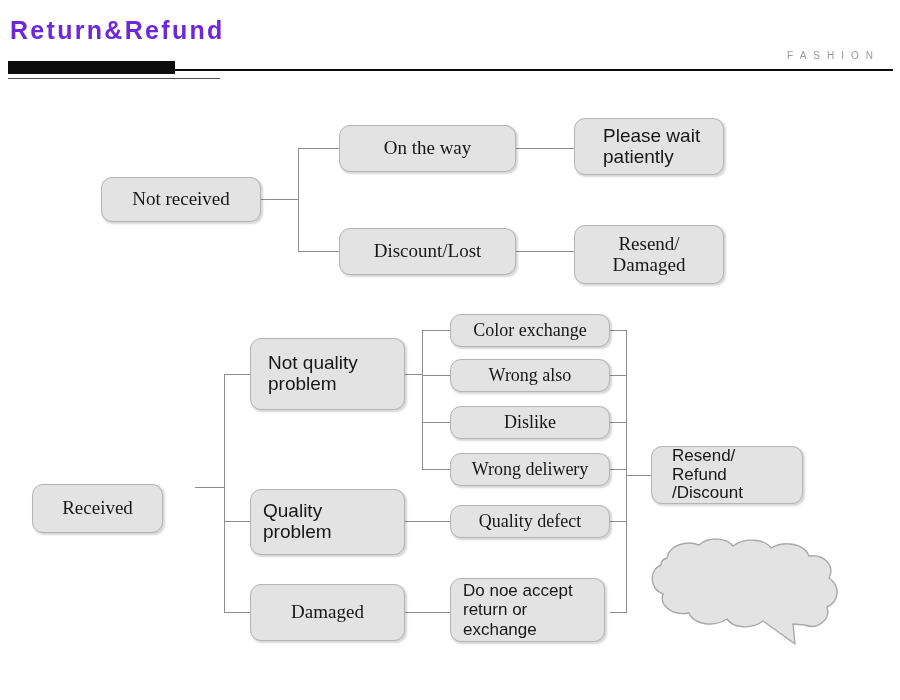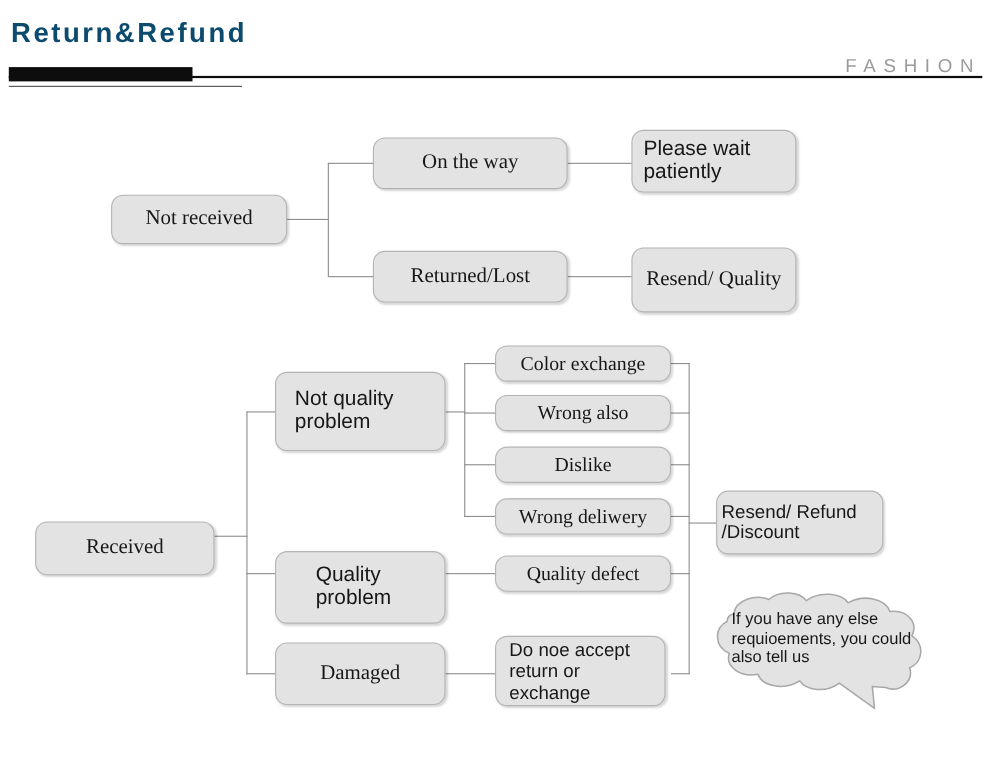--- a/index.html
+++ b/index.html
@@ -21,27 +21,27 @@
     position: absolute;
     left: 0; top: 0;
     width: 900px; height: 90px;
   }
   #page-title {
     position: absolute;
     left: 10px; top: 16px;
     font-size: 25px;
     font-weight: bold;
     letter-spacing: 2.3px;
-    color: #0c4a6e;
+    color: #6d28d9;
     white-space: nowrap;
   }
   #brand-word {
     position: absolute;
-    right: 8px; top: 50px;
-    font-size: 17px;
+    right: 20px; top: 50px;
+    font-size: 10px;
     letter-spacing: 7px;
     color: #9a9a9a;
     white-space: nowrap;
   }
   #rule-thin-top {
     position: absolute;
     left: 8px; top: 69px;
     width: 885px; height: 2px;
     background: #0d0d0d;
   }
@@ -118,25 +118,25 @@
 <div class="line v" style="left:298px; top:148px; height:103px;"></div>
 <div class="line h" style="left:298px; top:148px; width:42px;"></div>
 <div class="line h" style="left:298px; top:251px; width:42px;"></div>
 <div class="line h" style="left:516px; top:148px; width:59px;"></div>
 <div class="line h" style="left:516px; top:251px; width:59px;"></div>
 
 <div class="node center" style="left:101px; top:177px; width:160px; height:45px;border-radius:11px;">Not received</div>
 
 <div class="node center" style="left:339px; top:125px; width:177px; height:47px;">On the way</div>
 
-<div class="node left" style="left:574px; top:118px; width:150px; height:57px; padding-left:10px;">Please wait patiently</div>
-
-<div class="node center" style="left:339px; top:228px; width:177px; height:47px;">Returned/Lost</div>
-
-<div class="node center" style="left:574px; top:225px; width:150px; height:59px; white-space:pre-line;">Resend/ Quality</div>
+<div class="node left" style="left:574px; top:118px; width:150px; height:57px; padding-left:28px;">Please wait patiently</div>
+
+<div class="node center" style="left:339px; top:228px; width:177px; height:47px;">Discount/Lost</div>
+
+<div class="node center" style="left:574px; top:225px; width:150px; height:59px; white-space:pre-line;">Resend/ Damaged</div>
 
 <div class="line h" style="left:195px; top:487px; width:30px;"></div>
 <div class="line v" style="left:224px; top:374px; height:239px;"></div>
 <div class="line h" style="left:224px; top:374px; width:27px;"></div>
 <div class="line h" style="left:224px; top:521px; width:27px;"></div>
 <div class="line h" style="left:224px; top:612px; width:27px;"></div>
 
 <div class="line h" style="left:405px; top:374px; width:18px;"></div>
 <div class="line v" style="left:422px; top:330px; height:140px;"></div>
 <div class="line h" style="left:422px; top:330px; width:28px;"></div>
@@ -149,55 +149,54 @@
 
 <div class="line h" style="left:610px; top:330px; width:17px;"></div>
 <div class="line h" style="left:610px; top:375px; width:17px;"></div>
 <div class="line h" style="left:610px; top:422px; width:17px;"></div>
 <div class="line h" style="left:610px; top:469px; width:17px;"></div>
 <div class="line h" style="left:610px; top:521px; width:17px;"></div>
 <div class="line h" style="left:610px; top:612px; width:17px;"></div>
 <div class="line v" style="left:626px; top:330px; height:283px;"></div>
 <div class="line h" style="left:626px; top:475px; width:26px;"></div>
 
-<div class="node center" style="left:32px; top:474px; width:163px; height:49px;">Received</div>
+<div class="node center" style="left:32px; top:484px; width:131px; height:49px;">Received</div>
 
 <div class="node left" style="left:250px; top:338px; width:155px; height:72px; padding-left:17px;">Not quality problem</div>
 
-<div class="node left" style="left:250px; top:489px; width:155px; height:66px; padding-left:36px;margin-top:12px;">Quality problem</div>
+<div class="node left" style="left:250px; top:489px; width:155px; height:66px; padding-left:12px;">Quality problem</div>
 
 <div class="node center" style="left:250px; top:584px; width:155px; height:57px;">Damaged</div>
 
 <div class="node center" style="left:450px; top:314px; width:160px; height:33px; font-size:18px;">Color exchange</div>
 
 <div class="node center" style="left:450px; top:359px; width:160px; height:33px; font-size:18px;">Wrong also</div>
 
 <div class="node center" style="left:450px; top:406px; width:160px; height:33px; font-size:18px;">Dislike</div>
 
 <div class="node center" style="left:450px; top:453px; width:160px; height:33px; font-size:18px;">Wrong deliwery</div>
 
 <div class="node center" style="left:450px; top:505px; width:160px; height:33px; font-size:18px;">Quality defect</div>
 
 <div class="node left" style="left:450px; top:578px; width:155px; height:64px; font-size:17px; padding-left:12px; line-height:1.14;">Do noe accept return or exchange</div>
 
-<div class="node left" style="left:651px; top:446px; width:152px; height:58px; font-size:17px; padding-left:4px;">Resend/ Refund /Discount</div>
+<div class="node left" style="left:651px; top:446px; width:152px; height:58px; font-size:17px; padding-left:20px;">Resend/ Refund /Discount</div>
 
 <div id="callout">
   <svg width="212" height="112" viewBox="0 0 212 112" xmlns="http://www.w3.org/2000/svg">
     <path d="M 24 22
              C 26 9, 44 4, 56 9
              C 66 0, 84 2, 90 10
              C 102 1, 122 3, 128 12
              C 142 4, 162 8, 166 20
              C 182 18, 192 30, 186 42
              C 198 50, 196 66, 184 71
              C 188 84, 174 94, 162 89
              L 150 88
              L 152 108
              L 120 85
              C 108 94, 90 92, 84 83
              C 70 92, 50 88, 46 77
              C 30 80, 16 70, 20 58
              C 6 52, 6 34, 18 29
              C 18 26, 20 23, 24 22 Z" fill="#e3e3e3" stroke="#a8a8a8" stroke-width="1.4" stroke-linejoin="round"></path>
   </svg>
-  <div id="callout-text">If you have any else requioements, you could also tell us</div>
 </div>
 
 </body></html>

